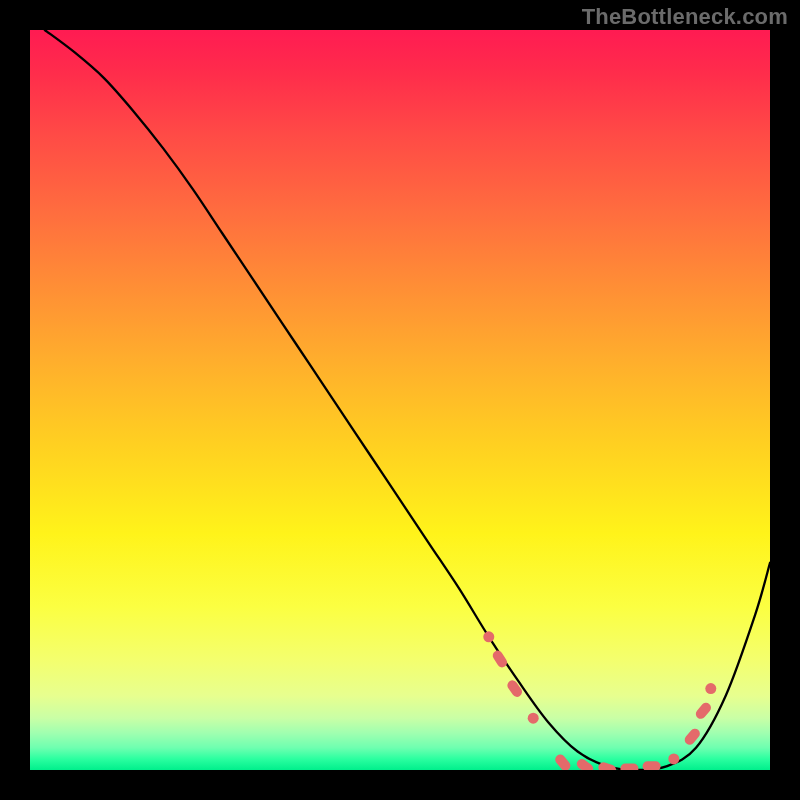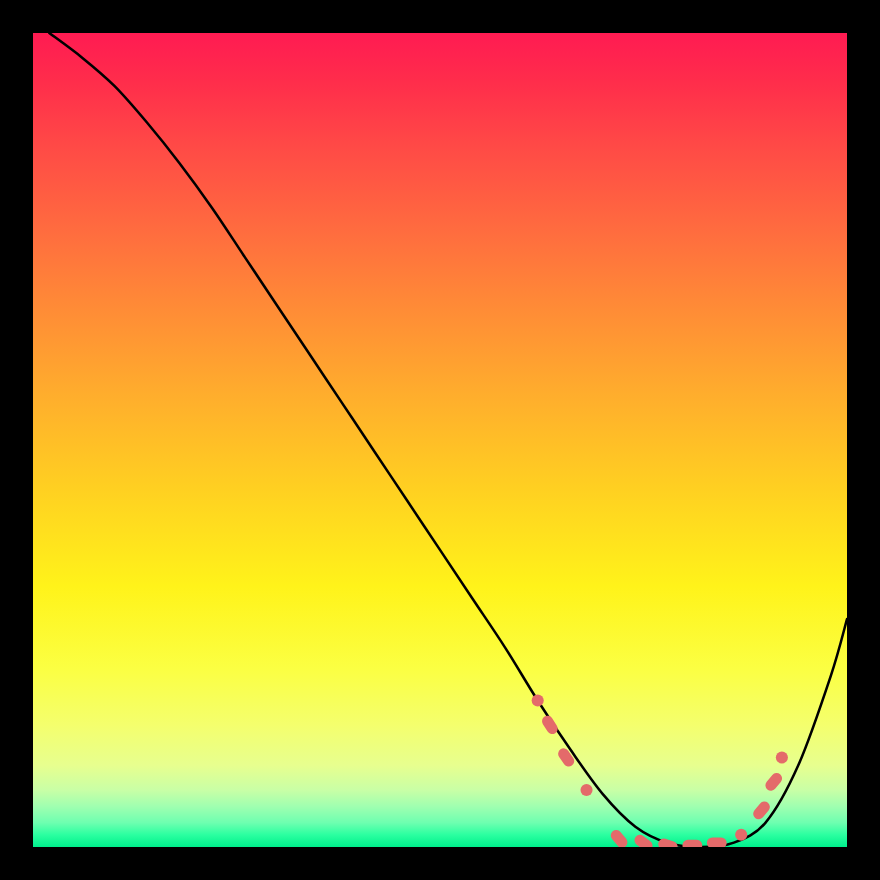--- a/index.html
+++ b/index.html
@@ -78,20 +78,21 @@
   .capsule {
     fill: #e46a6a;
     stroke: none;
   }
 </style>
 </head>
 <body>
 
 <div class="frame">
 
+  <div class="watermark">TheBottleneck.com</div>
 
   <div class="plot-area">
     <div class="gradient"></div>
 
     <svg class="curve" viewBox="0 0 740 740" preserveAspectRatio="none">
       <path id="curve-path" class="curve-line" d="M 14.8 0 C 19.733333333333334 3.7000000000000077, 34.53333333333333 14.183333333333394, 44.4 22.200000000000045 C 54.266666666666666 30.216666666666697, 64.13333333333333 38.233333333333256, 74 48.09999999999991 C 83.86666666666667 57.96666666666656, 93.73333333333335 69.6833333333333, 103.60000000000001 81.39999999999998 C 113.46666666666667 93.11666666666666, 123.33333333333331 105.44999999999997, 133.2 118.39999999999998 C 143.06666666666666 131.35, 152.93333333333334 144.91666666666669, 162.8 159.10000000000002 C 172.66666666666669 173.28333333333336, 182.53333333333333 188.70000000000002, 192.4 203.5 C 202.26666666666668 218.29999999999998, 212.13333333333333 233.09999999999997, 222 247.89999999999998 C 231.86666666666667 262.7, 241.73333333333335 277.5, 251.60000000000002 292.3 C 261.4666666666667 307.1, 271.3333333333333 321.9, 281.2 336.7 C 291.06666666666666 351.5, 300.93333333333334 366.3, 310.8 381.1 C 320.6666666666667 395.90000000000003, 330.53333333333336 410.7, 340.40000000000003 425.5 C 350.2666666666667 440.3, 360.1333333333333 455.1, 370 469.90000000000003 C 379.8666666666667 484.70000000000005, 389.73333333333335 499.49999999999994, 399.6 514.3 C 409.4666666666667 529.0999999999999, 419.3333333333333 543.2833333333334, 429.2 558.7 C 439.06666666666666 574.1166666666667, 448.93333333333334 591.3833333333333, 458.8 606.8 C 468.6666666666667 622.2166666666666, 478.53333333333336 637.0166666666667, 488.40000000000003 651.2 C 498.2666666666667 665.3833333333334, 508.1333333333333 680.1833333333333, 518 691.9 C 527.8666666666667 703.6166666666667, 537.7333333333333 714.1, 547.6 721.5 C 557.4666666666667 728.9, 567.3333333333334 733.2166666666666, 577.2 736.3 C 587.0666666666667 739.3833333333333, 596.9333333333333 740, 606.8 740 C 616.6666666666666 740, 626.5333333333333 740, 636.4 736.3 C 646.2666666666667 732.5999999999999, 656.1333333333333 729.5166666666667, 666 717.8 C 675.8666666666667 706.0833333333333, 685.7333333333332 688.2, 695.5999999999999 666 C 705.4666666666666 643.8, 717.8 606.8000000000001, 725.1999999999999 584.6 C 732.5999999999999 562.4, 737.5333333333333 541.4333333333333, 740 532.8"></path>
       <g id="markers">
           <circle cx="458.8" cy="606.8" r="5.5" class="dot" fill="#e46a6a"></circle>
           <rect x="460.90000000000003" y="624" width="18" height="10" rx="5" ry="5" class="capsule" fill="#e46a6a" transform="rotate(57.38075692880716 469.90000000000003 629)"></rect>
           <rect x="475.70000000000005" y="653.6" width="18" height="10" rx="5" ry="5" class="capsule" fill="#e46a6a" transform="rotate(55.17551084304323 484.70000000000005 658.6)"></rect>

